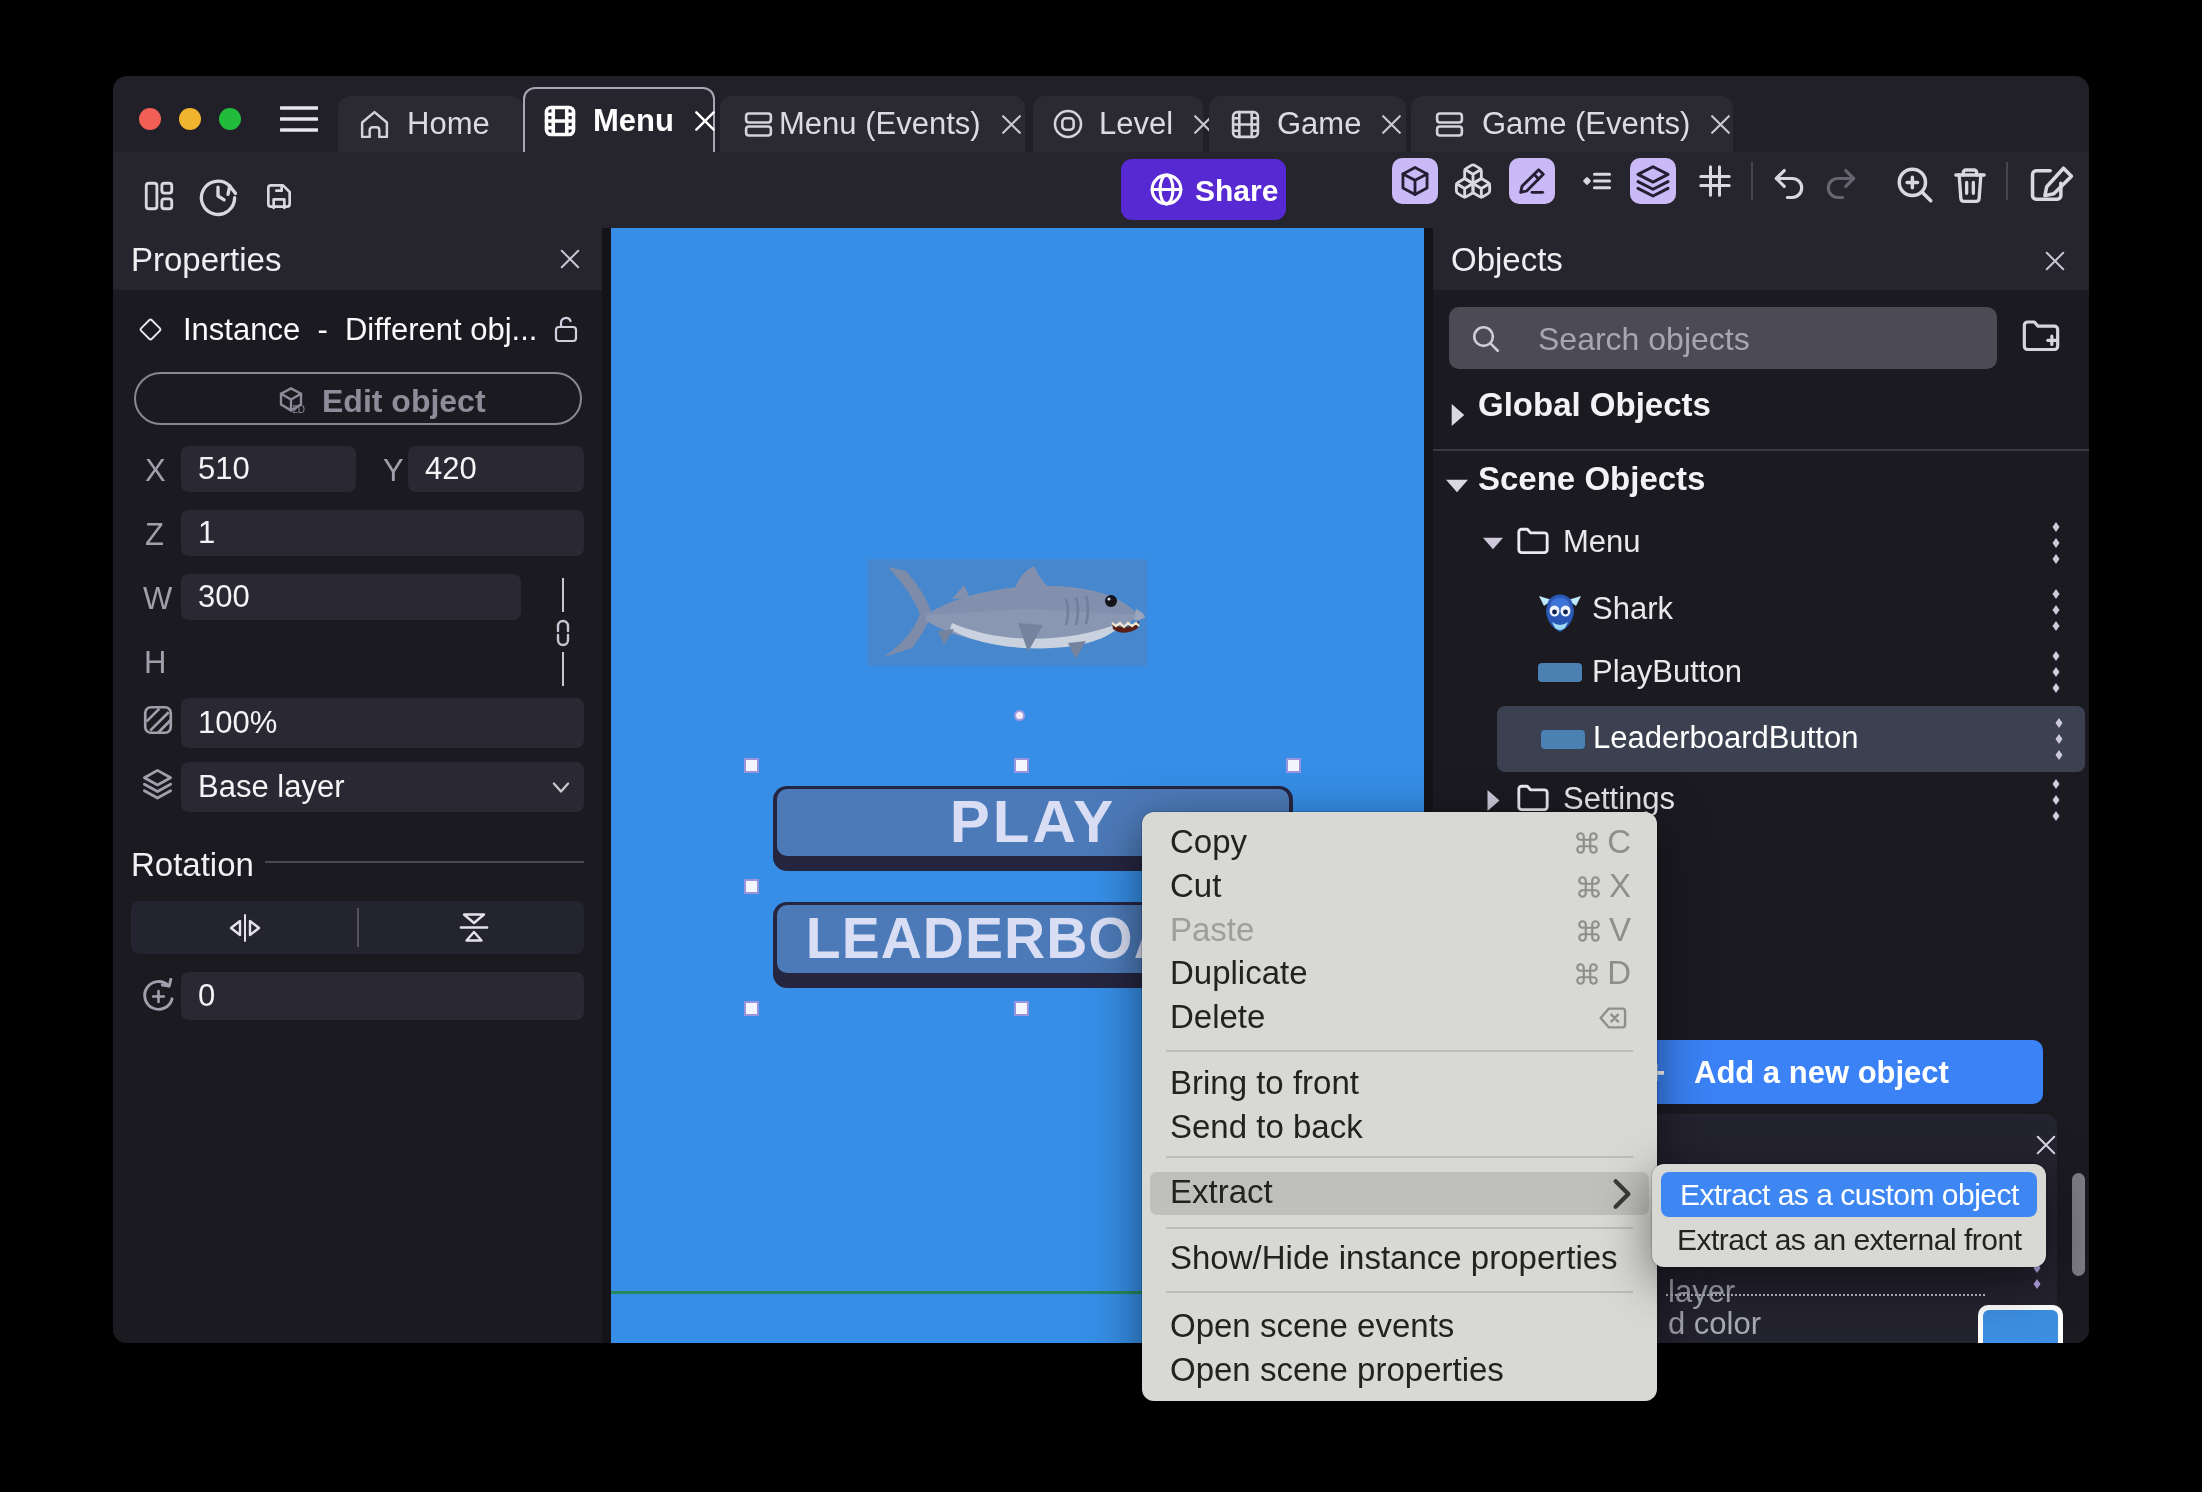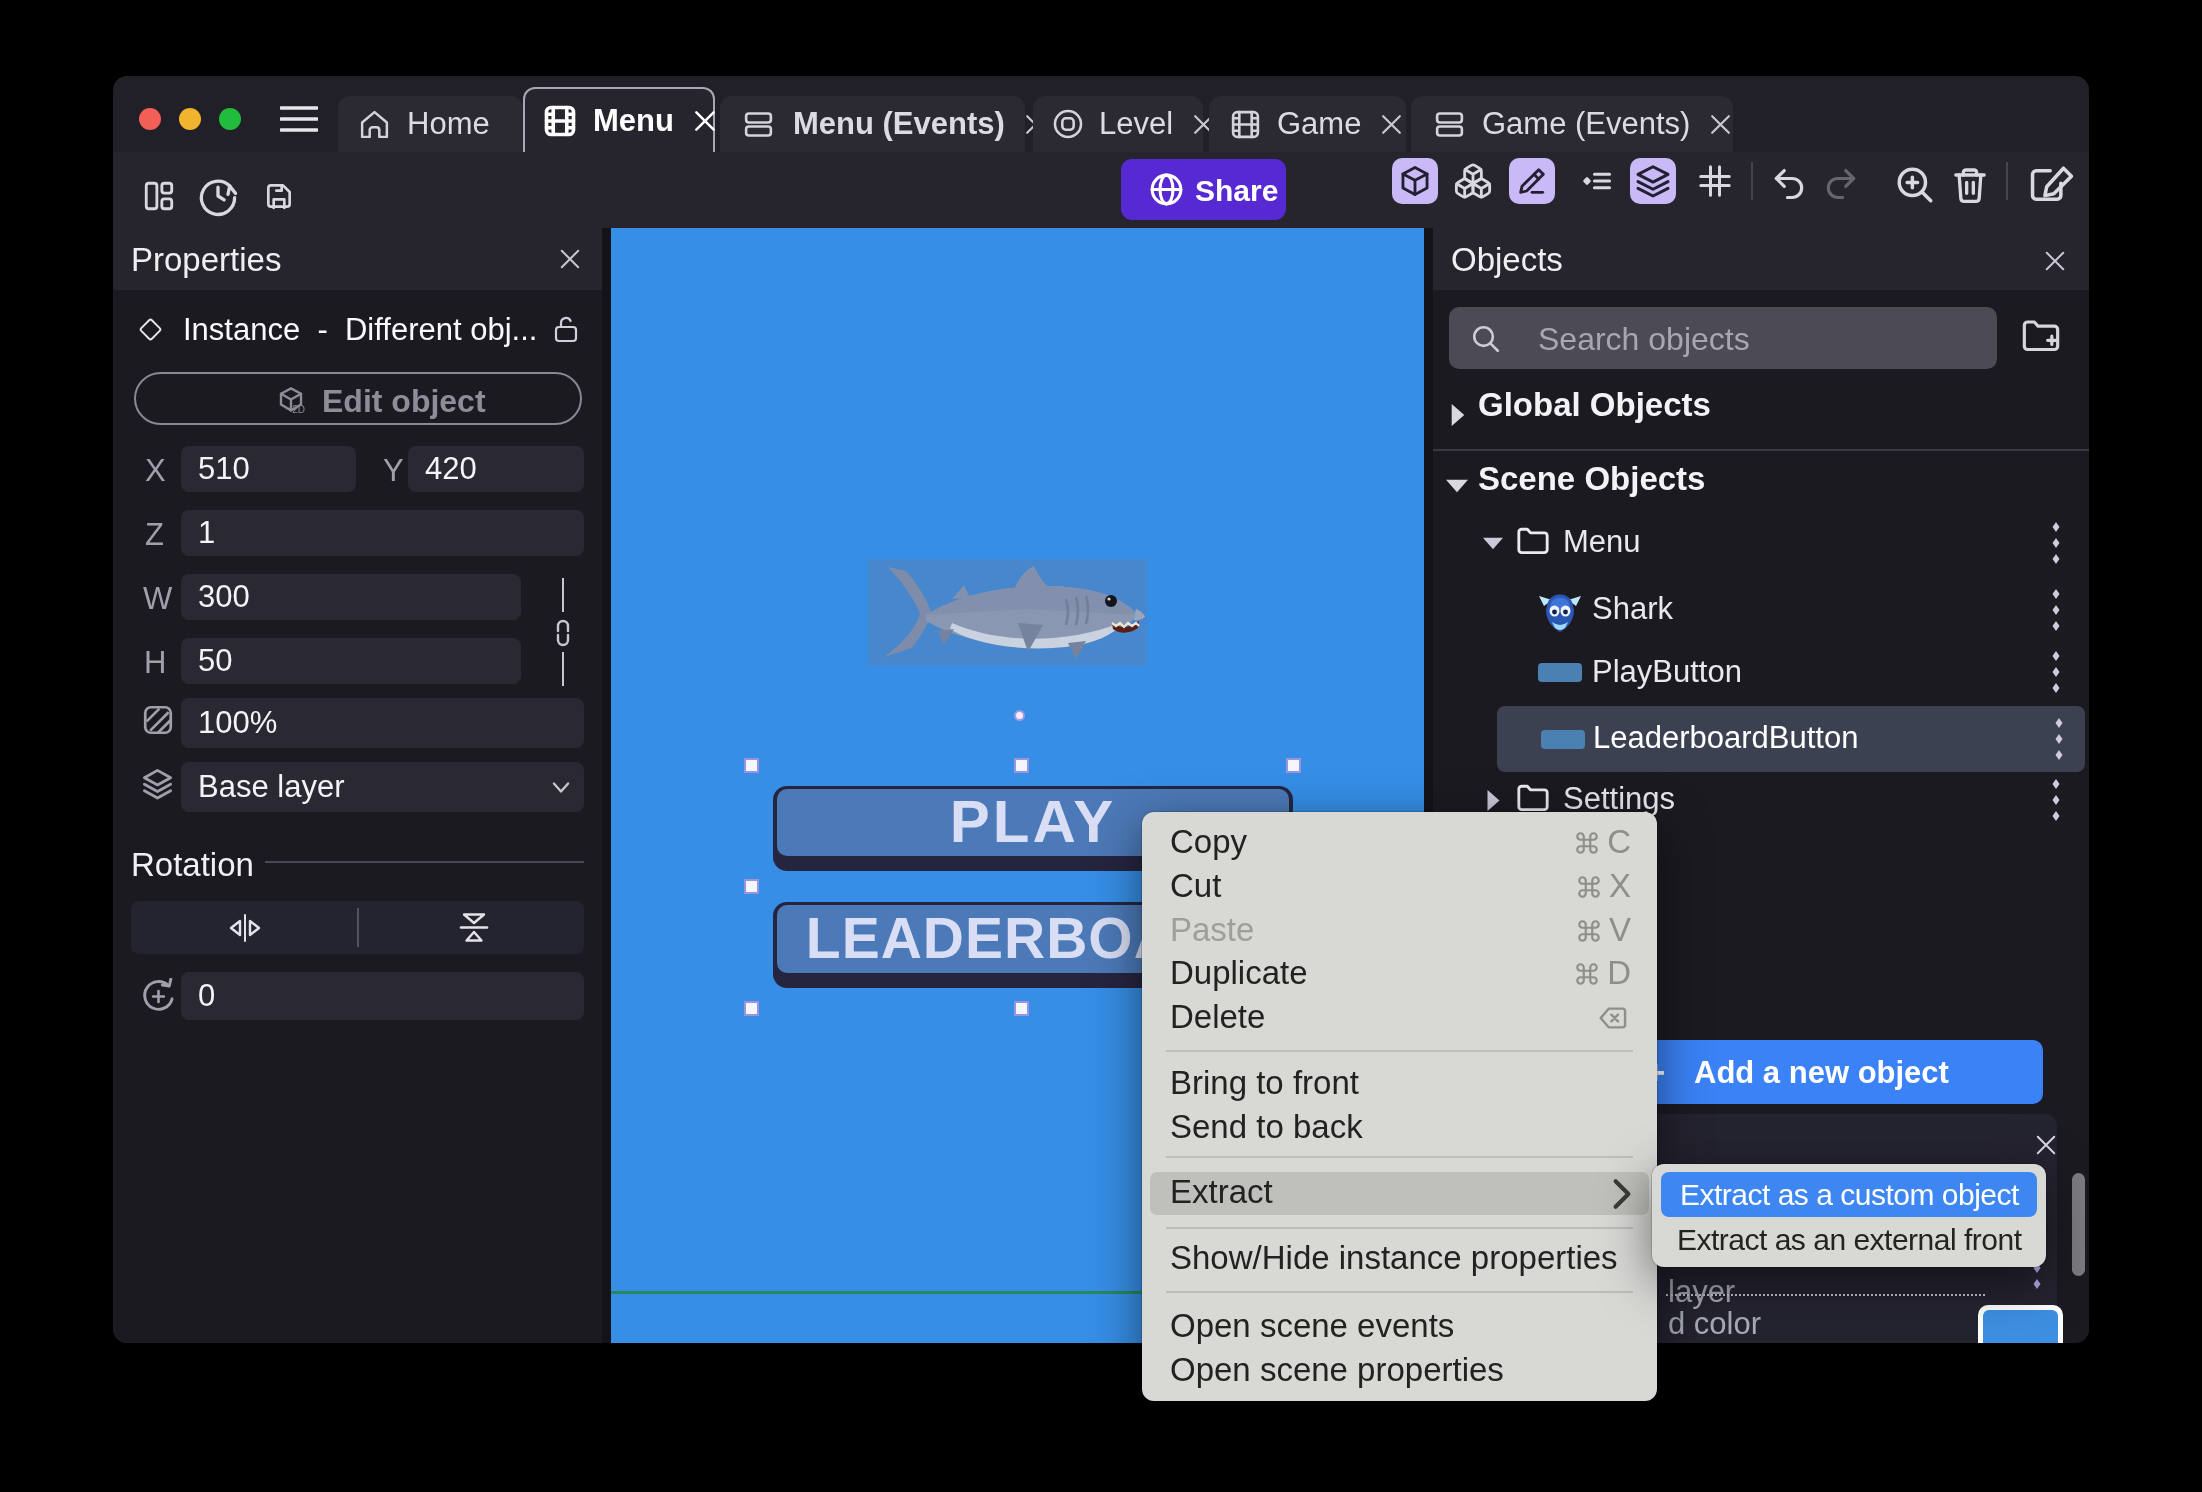--- a/index.html
+++ b/index.html
@@ -172,21 +172,21 @@
         <svg class="tabx" width="26" height="26" viewBox="0 0 24 24" fill="none" stroke="#fff" stroke-width="2.3" stroke-linecap="round">
             <path d="M4 4 20 20M20 4 4 20"></path>
           </svg>
       </div>
 
       <div class="tab" style="left:607px; width:305px; padding-left:22px;">
         <svg width="33" height="33" viewBox="0 0 24 24" fill="none" stroke="#d4d3d9" stroke-width="1.9" stroke-linejoin="round">
           <rect x="3" y="4" width="18" height="6.5" rx="2"></rect>
             <rect x="3" y="13.5" width="18" height="6.5" rx="2"></rect>
         </svg>
-        <span style="margin-left:18px;font-weight:bold;">Menu (Events)</span>
+        <span style="margin-left:4px;">Menu (Events)</span>
         <svg class="tabx" width="25" height="25" viewBox="0 0 24 24" fill="none" stroke="#c9c8ce" stroke-width="2.1" stroke-linecap="round">
             <path d="M4 4 20 20M20 4 4 20"></path>
           </svg>
       </div>
 
       <div class="tab" style="left:920px; width:170px; padding-left:18px;">
         <svg width="34" height="34" viewBox="0 0 24 24" fill="none" stroke="#d4d3d9" stroke-width="1.8" stroke-linejoin="round">
           <circle cx="12" cy="12" r="9.2"></circle>
             <rect x="8" y="8" width="8" height="8" rx="2.4"></rect>
         </svg>
@@ -249,21 +249,20 @@
       <span class="flabel" style="left:270px; top:225px;">Y</span>
       <div class="field" style="left:295px; top:218px; width:176px; height:46px;">420</div>
 
       <span class="flabel" style="left:32px; top:289px;">Z</span>
       <div class="field" style="left:68px; top:282px; width:403px; height:46px;">1</div>
 
       <span class="flabel" style="left:30px; top:353px;">W</span>
       <div class="field" style="left:68px; top:346px; width:340px; height:46px;">300</div>
 
       <span class="flabel" style="left:31px; top:417px;">H</span>
-      <div class="field" style="left:68px; top:410px; width:340px; height:46px;">50</div>
 
       <div class="abs" style="left:449px; top:350px; width:2px; height:34px; background:#c8c4d2;"></div>
       <svg class="abs" style="left:439px; top:390px;" width="22" height="30" viewBox="0 0 22 30" fill="none" stroke="#c8c4d2" stroke-width="2.4" stroke-linecap="round">
         <path d="M6 13v-5a5 5 0 0 1 10 0v5"></path>
           <path d="M6 17v5a5 5 0 0 0 10 0v-5"></path>
       </svg>
       <div class="abs" style="left:449px; top:424px; width:2px; height:34px; background:#c8c4d2;"></div>
 
       <svg class="abs" style="left:28px; top:475px;" width="34" height="34" viewBox="0 0 24 24" fill="none" stroke="#9fa0ab" stroke-width="1.9">
         <rect x="3" y="3" width="18" height="18" rx="4"></rect>

